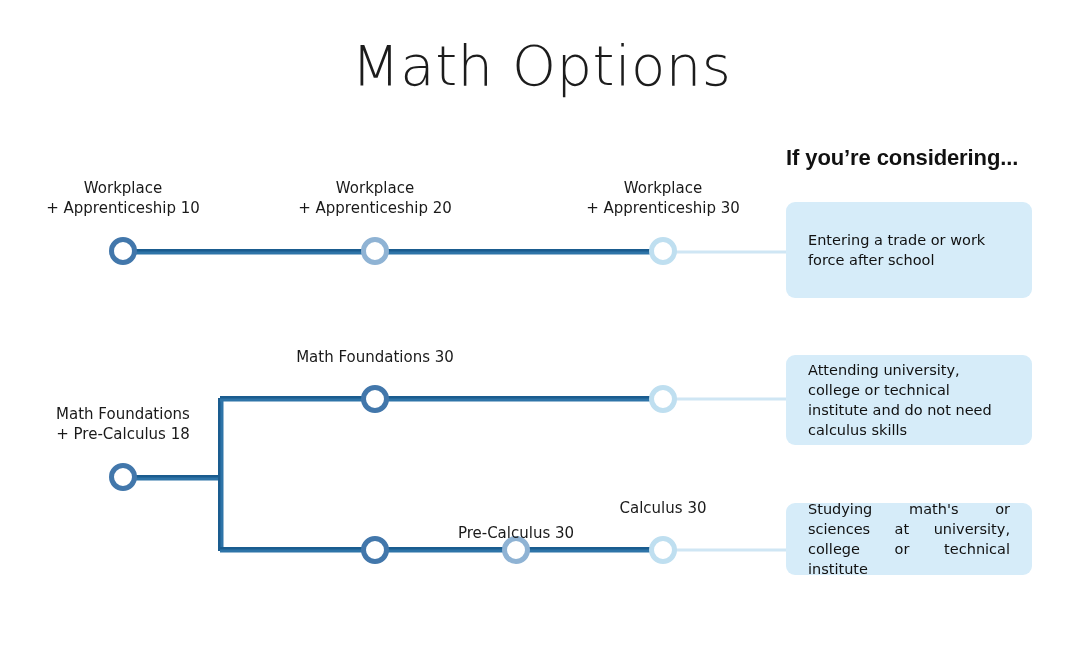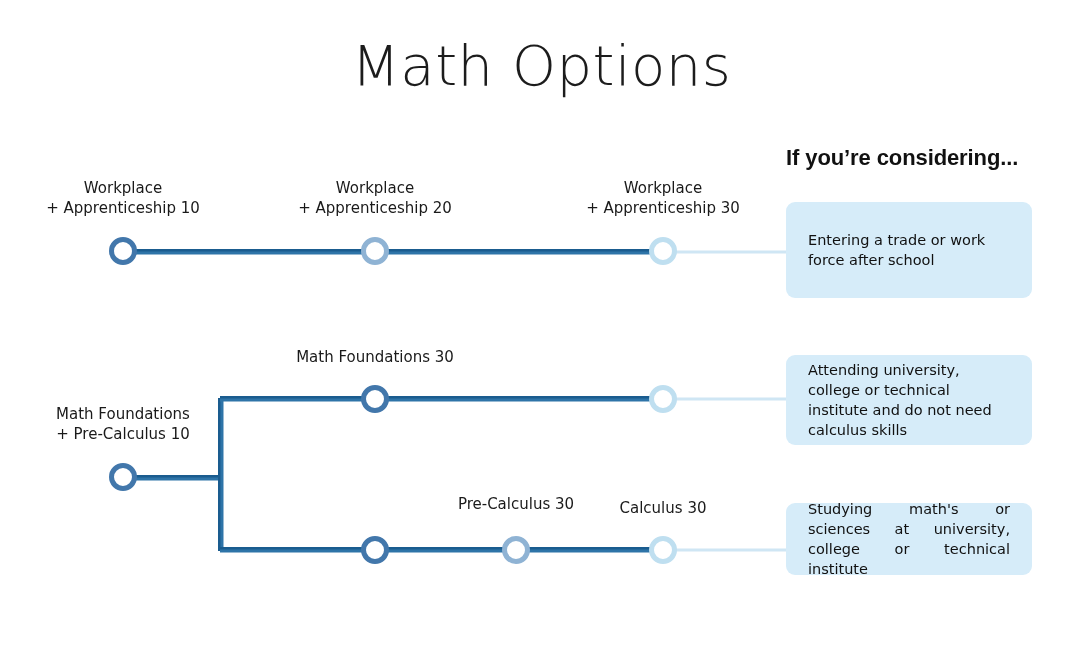--- a/index.html
+++ b/index.html
@@ -147,27 +147,27 @@
   <div class="node-label" style="left:23px; top:178px; width:200px;">Workplace
 + Apprenticeship 10</div>
 
   <div class="node-label" style="left:275px; top:178px; width:200px;">Workplace
 + Apprenticeship 20</div>
 
   <div class="node-label" style="left:563px; top:178px; width:200px;">Workplace
 + Apprenticeship 30</div>
 
   <div class="node-label" style="left:23px; top:404px; width:200px;">Math Foundations
-+ Pre-Calculus 10</div>
++ Pre-Calculus 18</div>
 
   <div class="node-label" style="left:275px; top:347px; width:200px;">Math Foundations 30</div>
 
 
 
-  <div class="node-label" style="left:421px; top:494px; width:190px;">Pre-Calculus 30</div>
+  <div class="node-label" style="left:421px; top:523px; width:190px;">Pre-Calculus 30</div>
 
   <div class="node-label" style="left:568px; top:498px; width:190px;">Calculus 30</div>
 
   <div class="info-box" style="left:786px; top:202px; width:246px; height:96px;">
     <div class="info-text">Entering a trade or work force after school</div>
   </div>
 
   <div class="info-box" style="left:786px; top:355px; width:246px; height:90px;">
     <div class="info-text">Attending university, college or technical institute and do not need calculus skills</div>
   </div>

